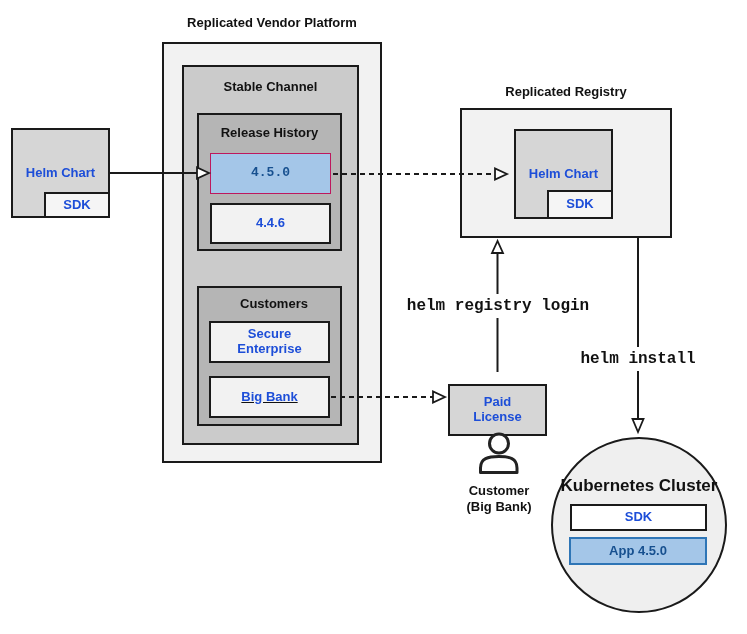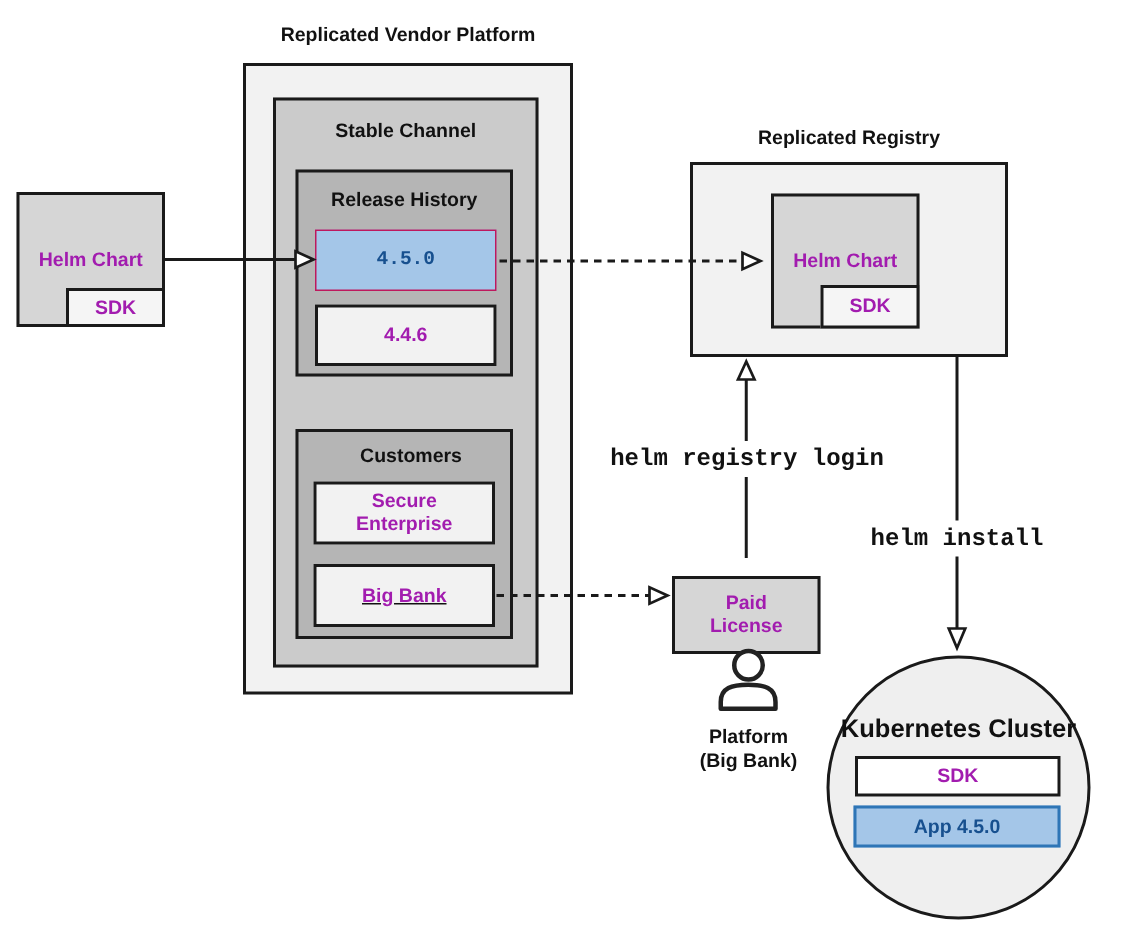--- a/index.html
+++ b/index.html
@@ -19,21 +19,21 @@
   .center{
     display:flex;
     align-items:center;
     justify-content:center;
     text-align:center;
   }
   .lbl{
     font-weight:bold;
     font-size:13px;
     line-height:1.15;
-    color:#a21caf;
+    color:#1d4ed8;
   }
   .float-lbl{
     position:absolute;
     text-align:center;
     font-weight:bold;
     font-size:13px;
     color:#111111;
     z-index:4;
   }
   .fill-outer   {background:#f2f2f2;}
@@ -140,21 +140,21 @@
     <div class="box fill-sdk center" style="right:-2px;bottom:-2px;width:66px;height:29px;">
       <span class="lbl">SDK</span>
     </div>
   </div>
 
   <div class="box fill-chart center" style="left:448px;top:384px;width:99px;height:52px;z-index:3;">
     <span class="lbl" style="display:inline-block;max-width:56px;">Paid License</span>
   </div>
 
   <div class="caption" style="left:449px;top:483px;width:100px;">
-    <div>Platform</div>
+    <div>Customer</div>
     <div>(Big Bank)</div>
   </div>
 
   <div class="circle fill-circle" style="left:551px;top:437px;width:176px;height:176px;"></div>
   <div class="float-lbl" style="left:557px;top:476px;width:164px;font-size:17px;">Kubernetes Cluster</div>
   <div class="box fill-white center" style="left:570px;top:504px;width:137px;height:27px;z-index:3;">
     <span class="lbl">SDK</span>
   </div>
   <div class="box highlight2 center" style="left:569px;top:537px;width:138px;height:28px;z-index:3;">
     <span class="lbl">App 4.5.0</span>

